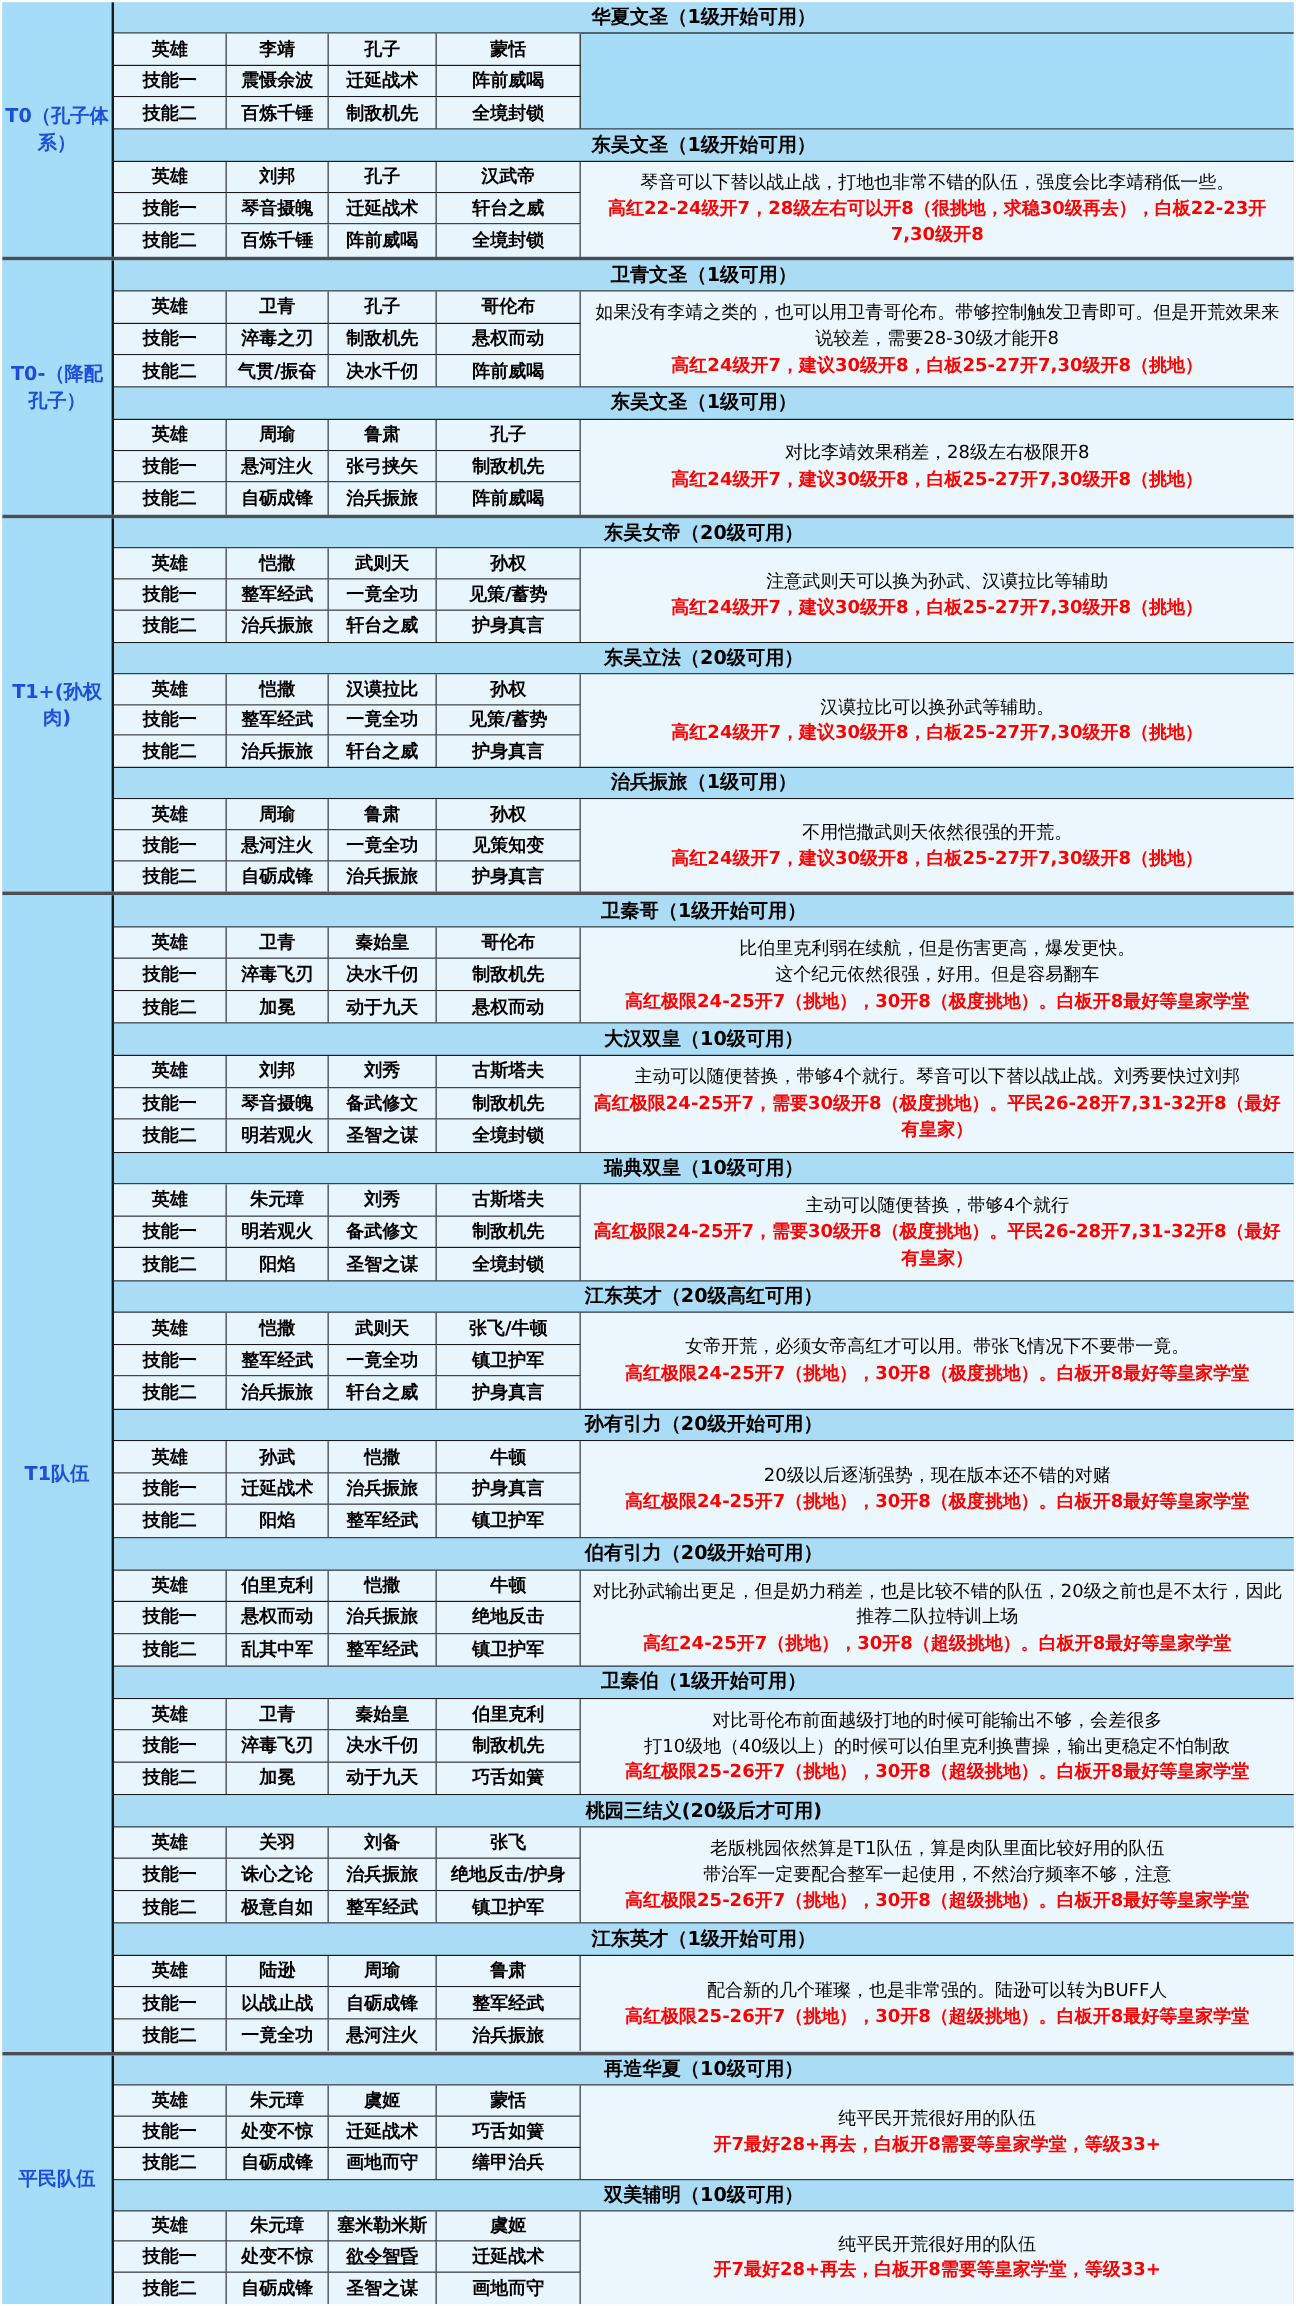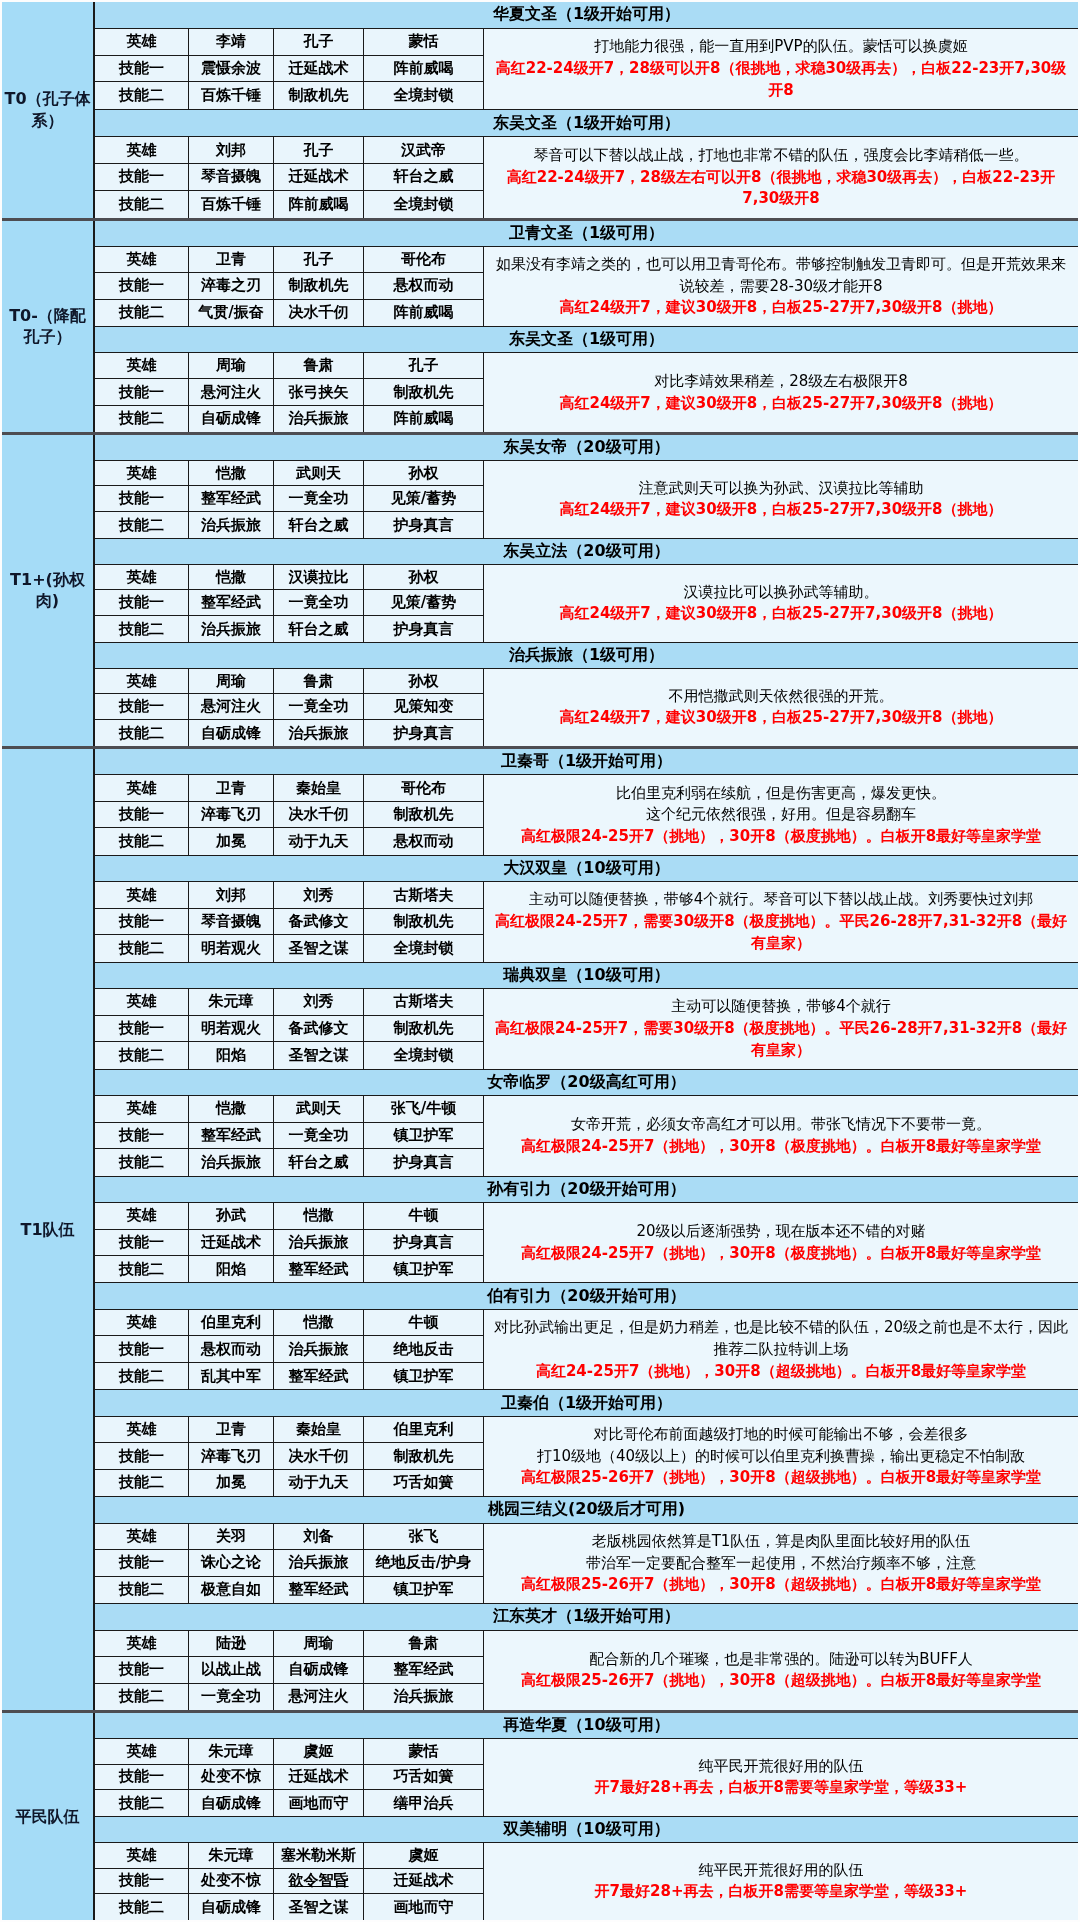--- a/index.html
+++ b/index.html
@@ -12,21 +12,21 @@
     font-family:"DejaVu Sans","Liberation Sans",sans-serif;
     color:#000;
   }
   .tier-row{display:flex;flex-grow:1;min-height:0;}
   .tier-row + .tier-row{border-top:3px solid #4d4d52;}
   .tier-label{
     width:93px;flex:0 0 93px;
     background:#a5dcf7;
     border-right:2px solid #1a1a1a;
     display:flex;align-items:center;justify-content:center;text-align:center;
-    font-weight:bold;font-size:16px;line-height:1.35;color:#0f172a;
+    font-weight:bold;font-size:16px;line-height:1.35;color:#1d4ed8;
     padding:2px;word-break:break-all;
   }
   .sections{flex:1;display:flex;flex-direction:column;min-width:0;}
   .section{
     flex:1;min-height:0;
     display:grid;
     grid-template-columns:94px 85px 90px 120px 1fr;
     grid-template-rows:1fr 1fr 1fr 1fr;
   }
   .section + .section{border-top:1px solid #1a1a1a;}
@@ -72,24 +72,20 @@
           <div class="cell" style="grid-area: 2 / 3;">孔子</div>
           <div class="cell" style="grid-area: 2 / 4;">蒙恬</div>
           <div class="cell" style="grid-area: 3 / 1;">技能一</div>
           <div class="cell" style="grid-area: 3 / 2;">震慑余波</div>
           <div class="cell" style="grid-area: 3 / 3;">迁延战术</div>
           <div class="cell" style="grid-area: 3 / 4;">阵前威喝</div>
           <div class="cell last-row" style="grid-area: 4 / 1;">技能二</div>
           <div class="cell last-row" style="grid-area: 4 / 2;">百炼千锤</div>
           <div class="cell last-row" style="grid-area: 4 / 3;">制敌机先</div>
           <div class="cell last-row" style="grid-area: 4 / 4;">全境封锁</div>
-          <div class="notes">
-            <div class="note-line">打地能力很强，能一直用到PVP的队伍。蒙恬可以换虞姬</div>
-            <div class="note-line red" style="color: rgb(255, 0, 0);">高红22-24级开7，28级可以开8（很挑地，求稳30级再去），白板22-23开7,30级开8</div>
-          </div>
         </div>
         <div class="section">
           <div class="sec-header">东吴文圣（1级开始可用）</div>
           <div class="cell" style="grid-area: 2 / 1;">英雄</div>
           <div class="cell" style="grid-area: 2 / 2;">刘邦</div>
           <div class="cell" style="grid-area: 2 / 3;">孔子</div>
           <div class="cell" style="grid-area: 2 / 4;">汉武帝</div>
           <div class="cell" style="grid-area: 3 / 1;">技能一</div>
           <div class="cell" style="grid-area: 3 / 2;">琴音摄魄</div>
           <div class="cell" style="grid-area: 3 / 3;">迁延战术</div>
@@ -265,21 +261,21 @@
           <div class="cell last-row" style="grid-area: 4 / 1;">技能二</div>
           <div class="cell last-row" style="grid-area: 4 / 2;">阳焰</div>
           <div class="cell last-row" style="grid-area: 4 / 3;">圣智之谋</div>
           <div class="cell last-row" style="grid-area: 4 / 4;">全境封锁</div>
           <div class="notes">
             <div class="note-line">主动可以随便替换，带够4个就行</div>
             <div class="note-line red" style="color: rgb(255, 0, 0);">高红极限24-25开7，需要30级开8（极度挑地）。平民26-28开7,31-32开8（最好有皇家）</div>
           </div>
         </div>
         <div class="section">
-          <div class="sec-header">女帝临罗（20级高红可用）</div>
+          <div class="sec-header">江东英才（20级高红可用）</div>
           <div class="cell" style="grid-area: 2 / 1;">英雄</div>
           <div class="cell" style="grid-area: 2 / 2;">恺撒</div>
           <div class="cell" style="grid-area: 2 / 3;">武则天</div>
           <div class="cell" style="grid-area: 2 / 4;">张飞/牛顿</div>
           <div class="cell" style="grid-area: 3 / 1;">技能一</div>
           <div class="cell" style="grid-area: 3 / 2;">整军经武</div>
           <div class="cell" style="grid-area: 3 / 3;">一竟全功</div>
           <div class="cell" style="grid-area: 3 / 4;">镇卫护军</div>
           <div class="cell last-row" style="grid-area: 4 / 1;">技能二</div>
           <div class="cell last-row" style="grid-area: 4 / 2;">治兵振旅</div>

